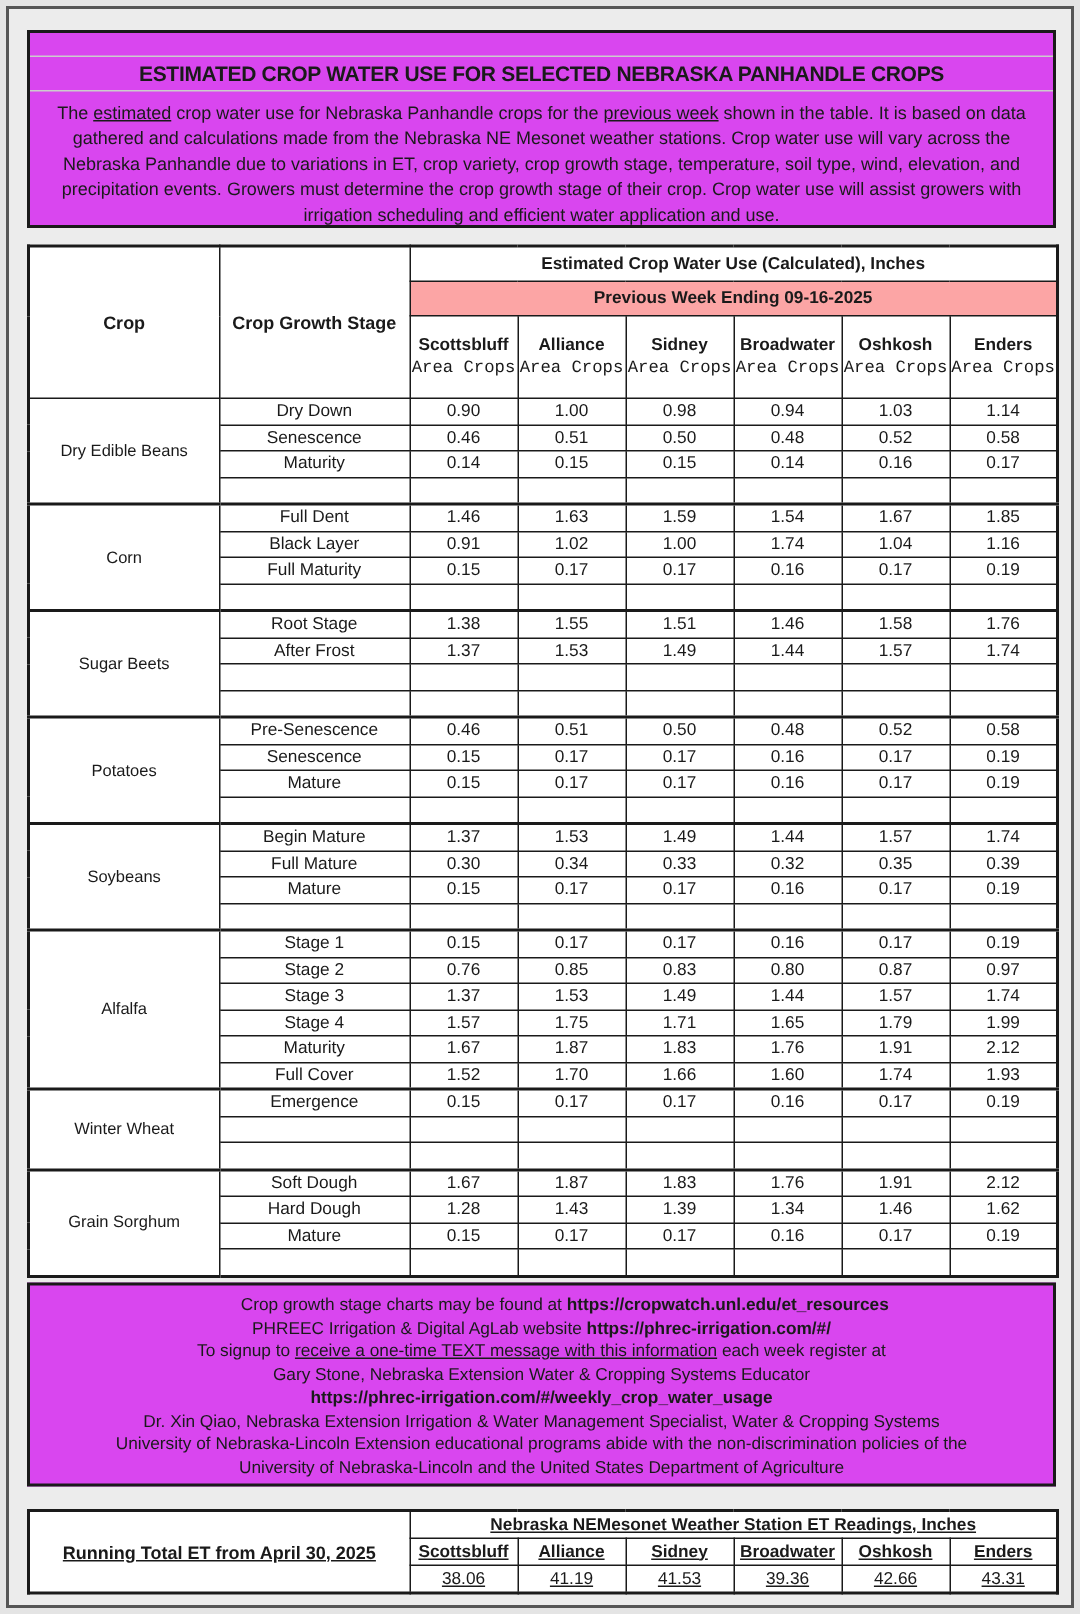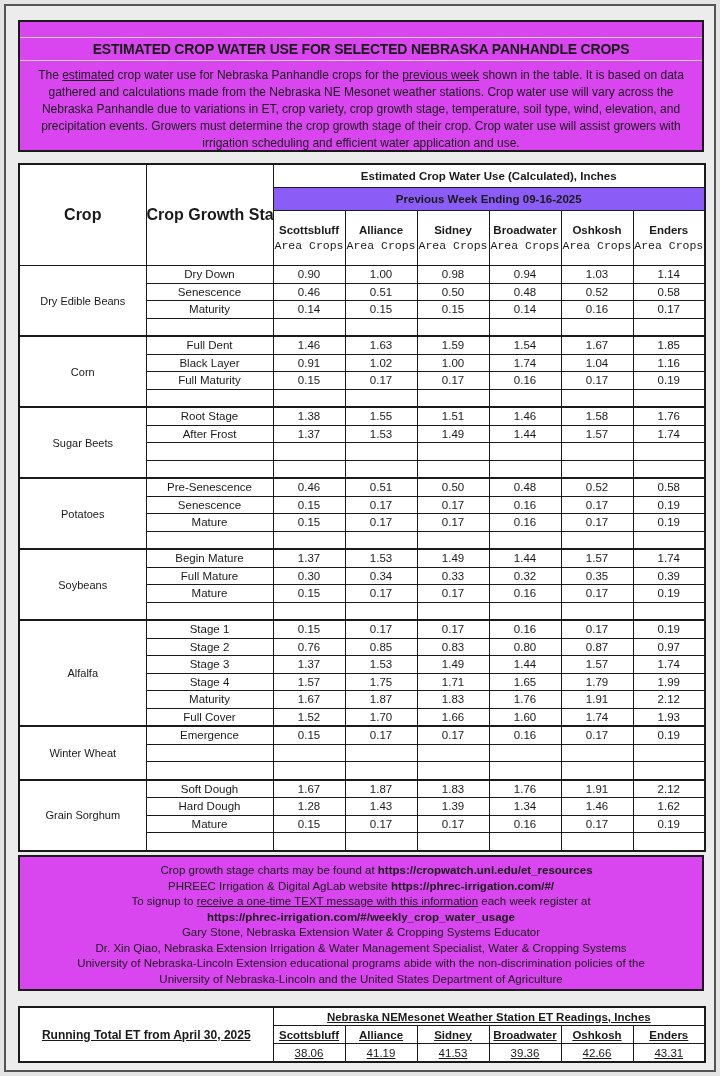--- a/index.html
+++ b/index.html
@@ -52,29 +52,29 @@
     border: 1px solid #1a1a1a;
     padding: 0;
     text-align: center;
     font-size: 11.5px;
     height: 16.5px;
     overflow: hidden;
     white-space: nowrap;
   }
   table.main th { font-weight: bold; font-size: 11.5px; }
   table.main .hdr-top { height: 22px; }
-  table.main .hdr-sub { height: 22px; background: #8b5cf6; }
+  table.main .hdr-sub { height: 22px; background: #fca5a5; }
   table.main .hdr-loc { height: 54px; line-height: 15px; }
   table.main .hdr-loc .sub { font-weight: normal; display: block; font-family: Liberation Mono, monospace; }
   table.main td.crop {
     font-weight: normal; font-size: 11px;
     border-bottom: 2px solid #1a1a1a;
   }
   table.main tr.grp-end td { border-bottom: 2px solid #1a1a1a; }
-  table.main th.big { font-size: 16px; }
+  table.main th.big { font-size: 12px; }
 
   .notes { top: 855px; height: 136px; }
   .notes .line {
     font-size: 11.5px; line-height: 15.5px; text-align: center;
   }
   .notes .line:first-child { margin-top: 6px; padding-left: 31px; }
   .notes b { font-weight: bold; }
 
   table.total {
     position: absolute; left: 18px; top: 1006px;
@@ -435,22 +435,22 @@
         <td></td>
         <td></td>
       </tr>
     </tbody>
 </table>
 
 <div class="box notes">
   <div class="line"><span>Crop growth stage charts may be found at </span><b>https://cropwatch.unl.edu/et_resources</b></div>
   <div class="line"><span>PHREEC Irrigation &amp; Digital AgLab website </span><b>https://phrec-irrigation.com/#/</b></div>
   <div class="line"><span>To signup to </span><span class="u">receive a one-time TEXT message with this information</span><span> each week register at</span></div>
+  <div class="line">Gary Stone, Nebraska Extension Water &amp; Cropping Systems Educator</div>
   <div class="line"><b>https://phrec-irrigation.com/#/weekly_crop_water_usage</b></div>
-  <div class="line">Gary Stone, Nebraska Extension Water &amp; Cropping Systems Educator</div>
   <div class="line">Dr. Xin Qiao, Nebraska Extension Irrigation &amp; Water Management Specialist, Water &amp; Cropping Systems</div>
   <div class="line">University of Nebraska-Lincoln Extension educational programs abide with the non-discrimination policies of the</div>
   <div class="line">University of Nebraska-Lincoln and the United States Department of Agriculture</div>
 </div>
 
 <table class="total">
   <colgroup>
     <col style="width:254px">
     <col style="width:72px">
       <col style="width:72px">

